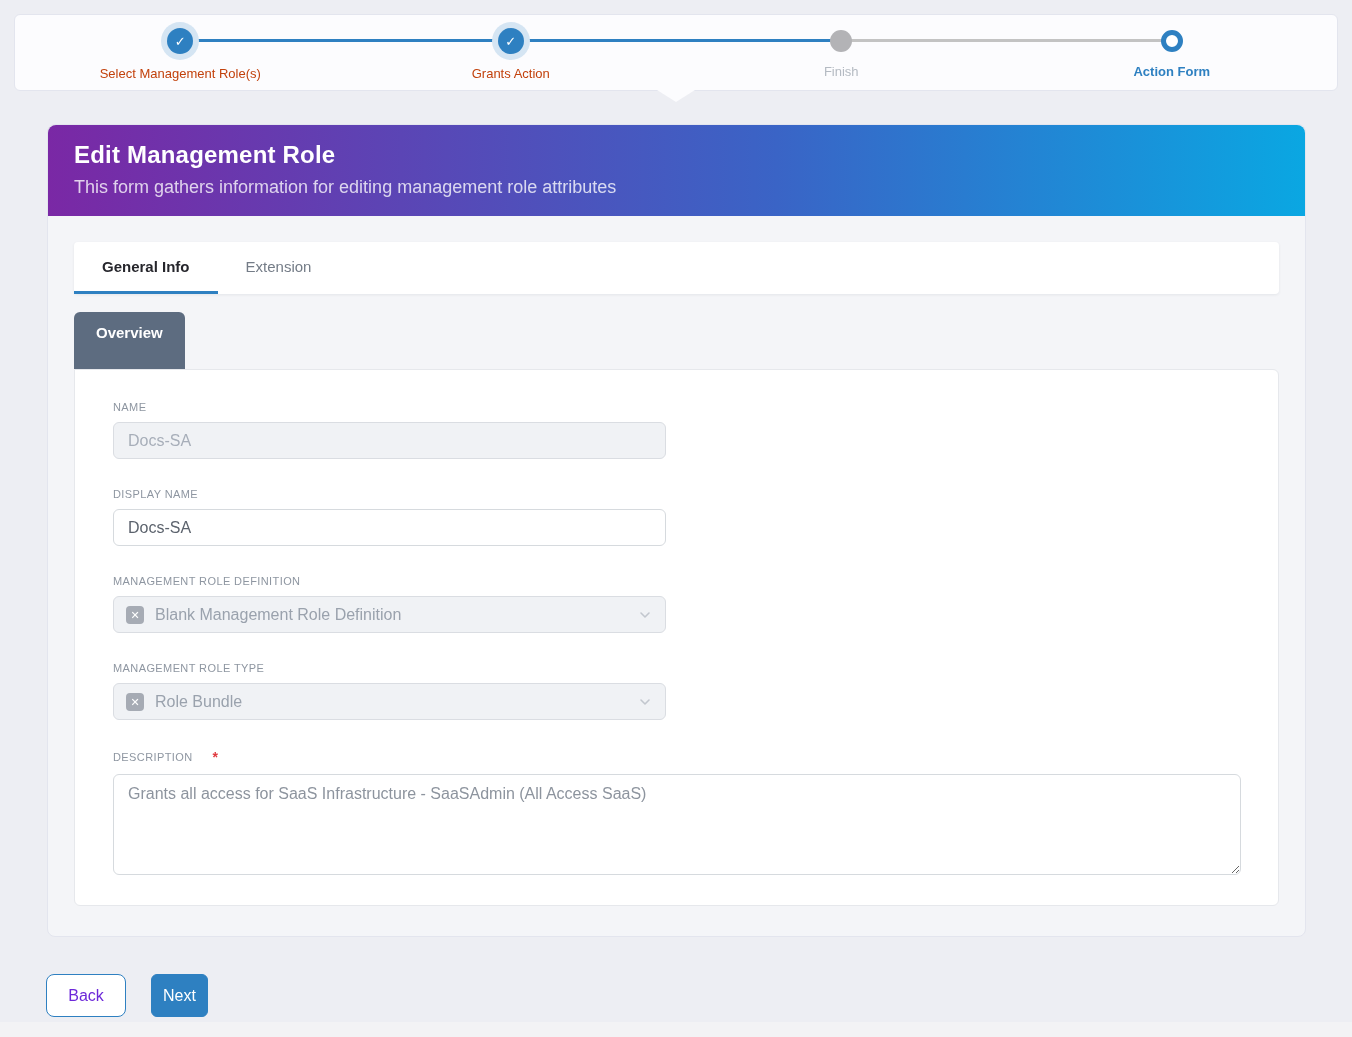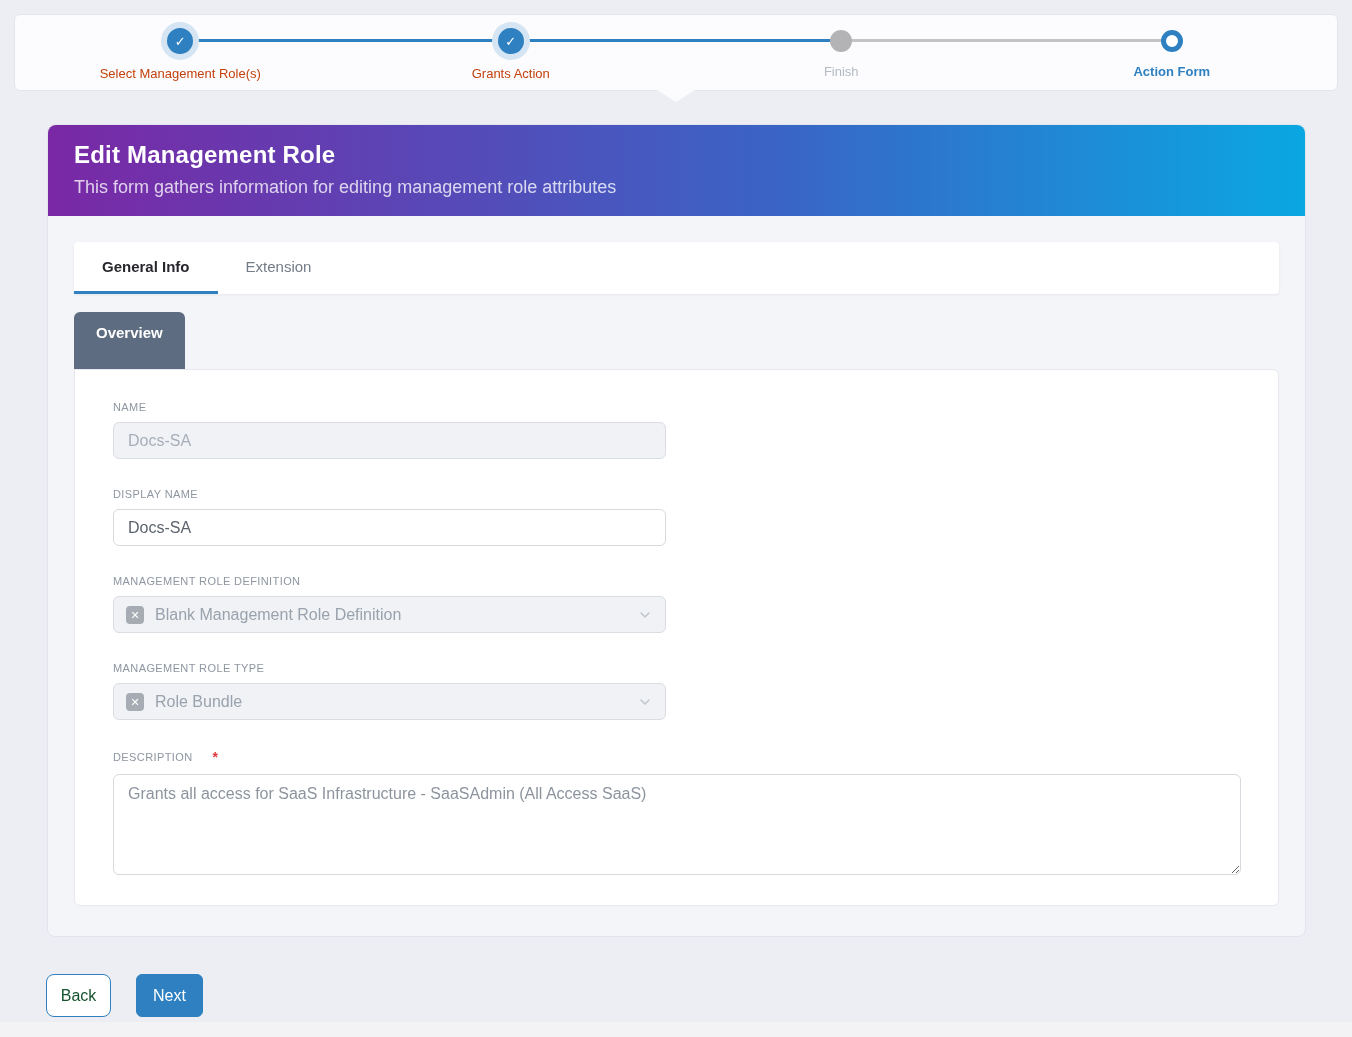--- a/index.html
+++ b/index.html
@@ -227,28 +227,28 @@
     display: flex;
     align-items: center;
   }
   .btn {
     height: 43px;
     font-size: 16px;
     font-family: inherit;
     cursor: pointer;
   }
   .btn-back {
-    width: 65px;
+    width: 80px;
     background: #ffffff;
-    color: #14532d;
+    color: #6d28d9;
     border: 1px solid #2e80c1;
     border-radius: 8px;
   }
   .btn-next {
-    width: 67px;
+    width: 57px;
     margin-left: 25px;
     background: #2e80c1;
     color: #ffffff;
     border: 1px solid #2e80c1;
     border-radius: 6px;
   }
   .page-footer-strip {
     position: absolute;
     left: 0; bottom: 0;
     width: 100%; height: 15px;

